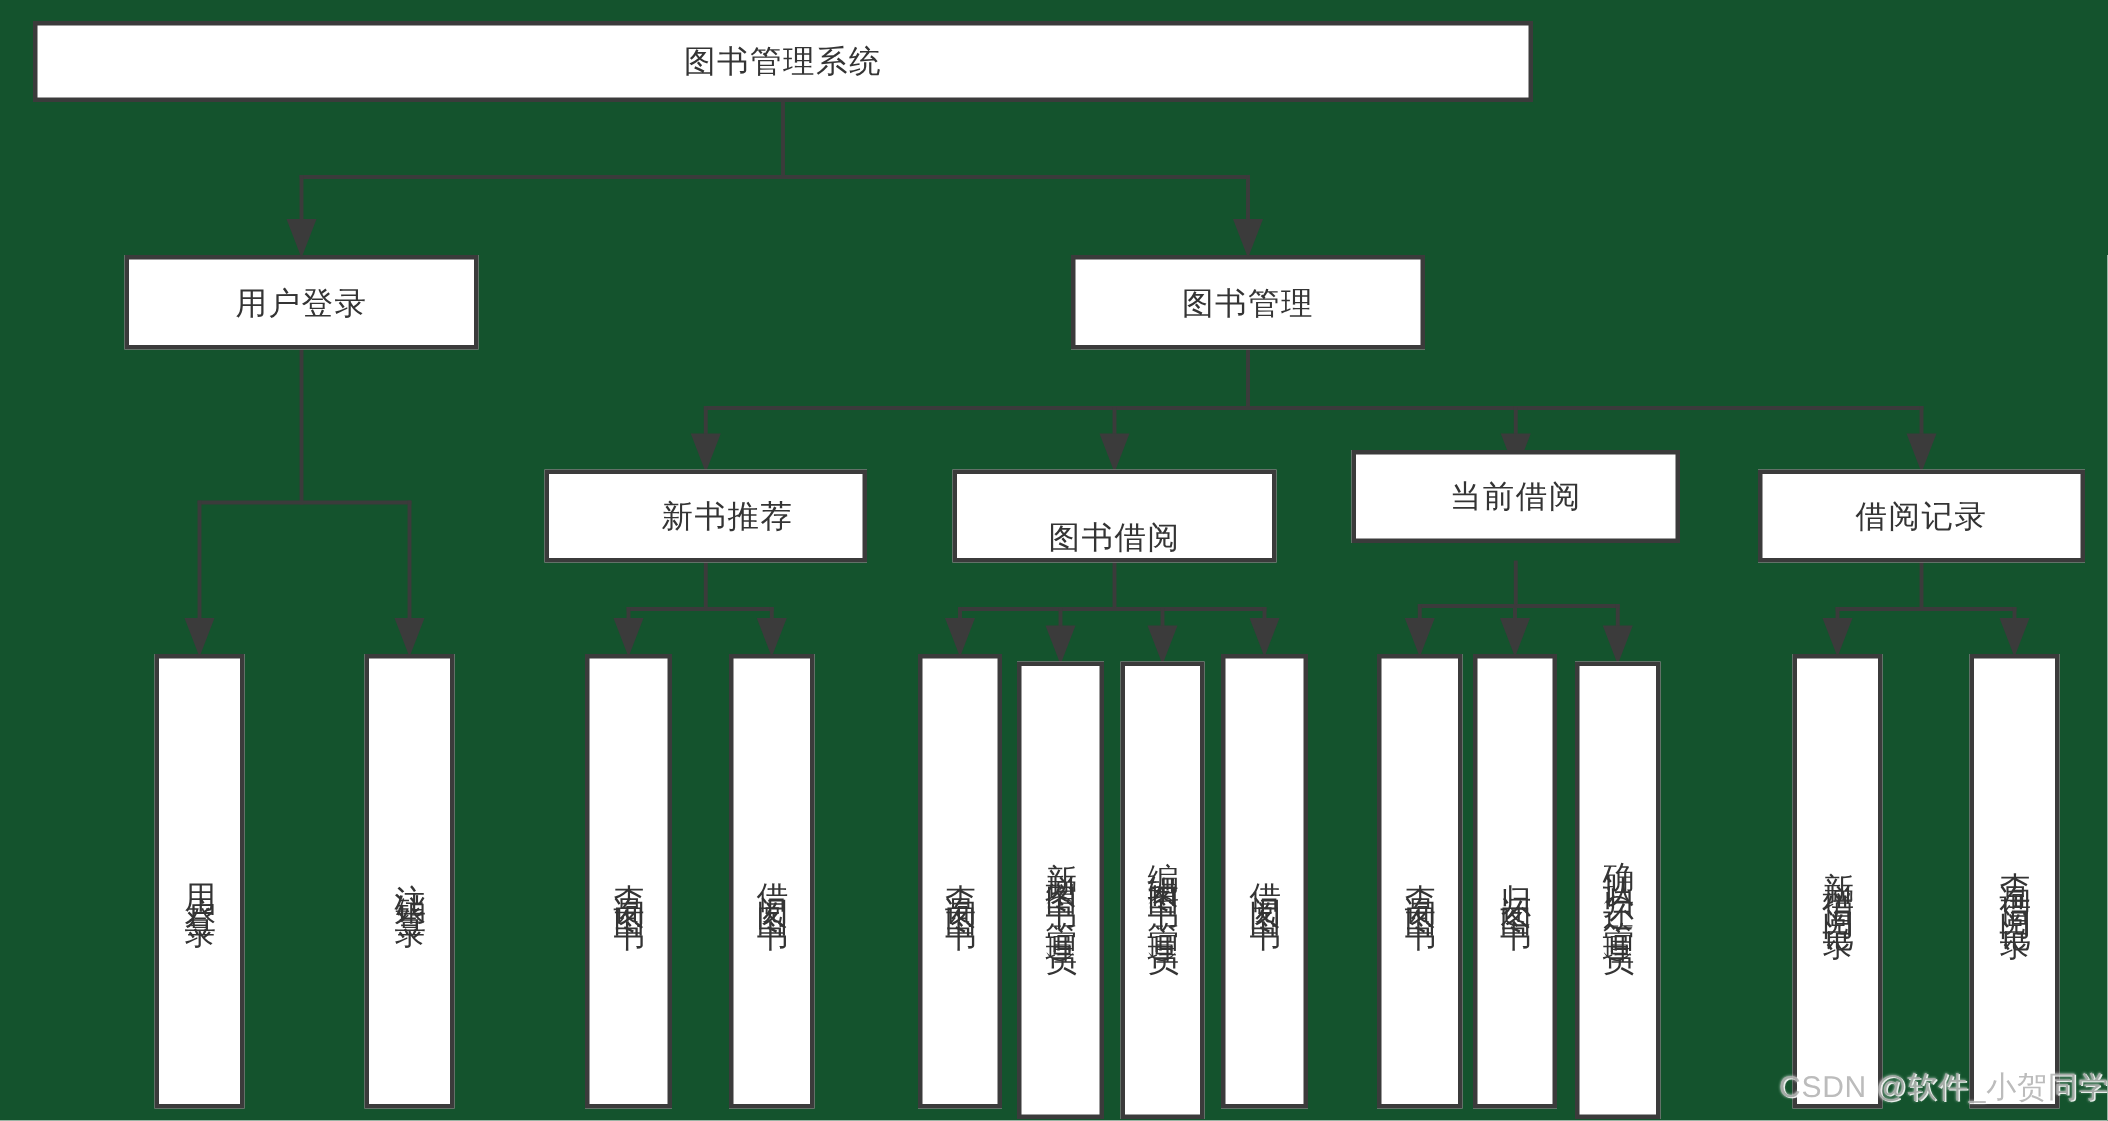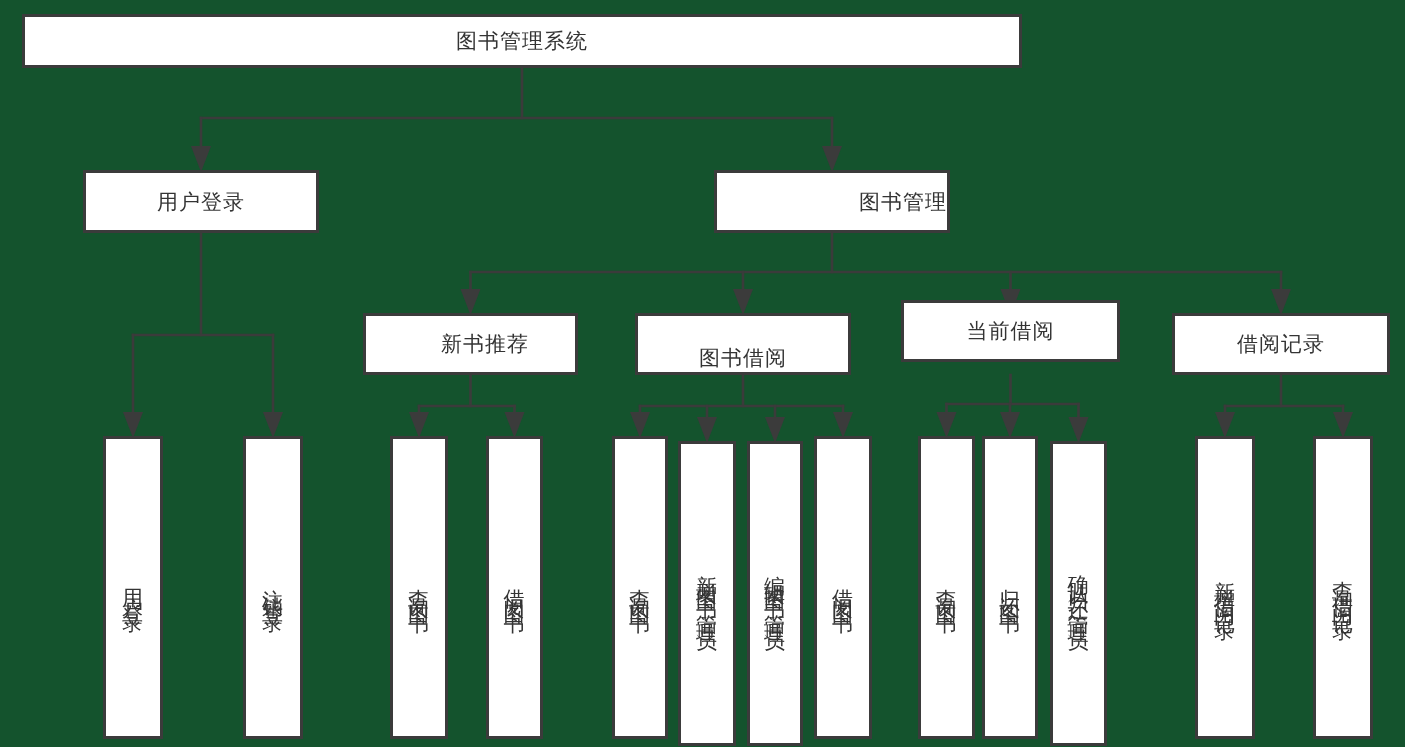--- a/index.html
+++ b/index.html
@@ -118,21 +118,21 @@
     </svg>
 
   <div class="node" style="left: 22px; top: 14px; width: 1000px; height: 54px; border-color: rgb(59, 59, 59); color: rgb(52, 52, 52);">
     <span class="label">图书管理系统</span>
   </div>
 
   <div class="node" style="left: 83px; top: 170px; width: 236px; height: 63px; border-color: rgb(59, 59, 59); color: rgb(52, 52, 52);">
     <span class="label">用户登录</span>
   </div>
 
-  <div class="node" style="left: 714px; top: 170px; width: 236px; height: 63px; border-color: rgb(59, 59, 59); color: rgb(52, 52, 52); justify-content: flex-end;">
+  <div class="node" style="left: 714px; top: 170px; width: 236px; height: 63px; border-color: rgb(59, 59, 59); color: rgb(52, 52, 52);">
     <span class="label">图书管理</span>
   </div>
 
   <div class="node" style="left: 363px; top: 313px; width: 215px; height: 62px; border-color: rgb(59, 59, 59); color: rgb(52, 52, 52); padding-left: 29px;">
     <span class="label">新书推荐</span>
   </div>
 
   <div class="node" style="left: 635px; top: 313px; width: 216px; height: 62px; border-color: rgb(59, 59, 59); color: rgb(52, 52, 52); align-items: flex-end;">
     <span class="label">图书借阅</span>
   </div>
@@ -190,14 +190,15 @@
   </div>
 
   <div class="node" style="left: 1195px; top: 436px; width: 60px; height: 303px; border-color: rgb(59, 59, 59); color: rgb(52, 52, 52);">
     <span class="vtext">新增借阅记录</span>
   </div>
 
   <div class="node" style="left: 1313px; top: 436px; width: 60px; height: 303px; border-color: rgb(59, 59, 59); color: rgb(52, 52, 52);">
     <span class="vtext">查询借阅记录</span>
   </div>
 
+  <div class="watermark" style="color: rgb(181, 181, 181);">CSDN @软件_小贺同学</div>
 
 </div>
 
 </body></html>

